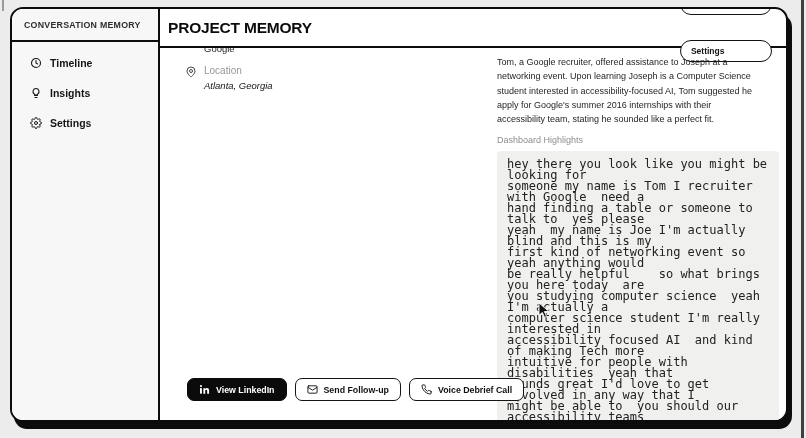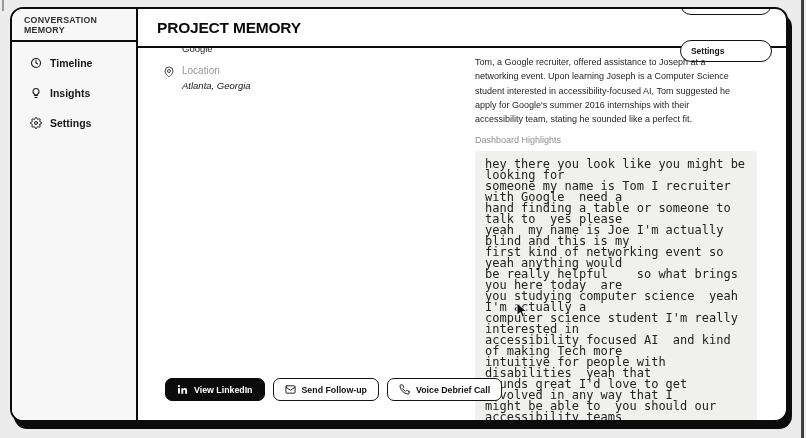--- a/index.html
+++ b/index.html
@@ -10,32 +10,32 @@
   .edge-left-tick { position:absolute; left:2px; top:0; width:2px; height:11px; background:#9a9a9a; }
 
   .window {
     position:absolute; left:10px; top:7px; width:778px; height:415px;
     background:#ffffff; border:2px solid #0c0c0c; border-radius:13px;
     box-shadow:4px 7px 0 0 #0c0c0c;
     display:flex; overflow:hidden;
   }
 
   
-  .sidebar { width:126px; background:#f7f7f8; border-right:2px solid #0c0c0c; display:flex; flex-direction:column; flex-shrink:0; }
+  .sidebar { width:148px; background:#f7f7f8; border-right:2px solid #0c0c0c; display:flex; flex-direction:column; flex-shrink:0; }
   .sidebar-header { height:33px; border-bottom:2px solid #0c0c0c; display:flex; align-items:center; padding:0 12px; }
   .sidebar-header span { font-size:8.8px; font-weight:700; letter-spacing:.25px; color:#2e2e2e; }
   .nav { padding:8px 8px; display:flex; flex-direction:column; gap:4px; }
   .nav-item { display:flex; align-items:center; gap:8px; height:26px; padding:0 10px; border-radius:10px; color:#161616; cursor:pointer; }
   .nav-item svg { width:12px; height:12px; flex-shrink:0; }
   .nav-item .lbl { font-size:10.5px; font-weight:700; }
   .nav-item.active { background:#0b0b0b; color:#ffffff; }
 
   
   .main { flex:1; display:flex; flex-direction:column; min-width:0; }
-  .main-header { height:39px; border-bottom:2px solid #0c0c0c; display:flex; align-items:center; justify-content:space-between; padding:0 14px 0 19px; flex-shrink:0; }
+  .main-header { height:39px; border-bottom:2px solid #0c0c0c; display:flex; align-items:center; justify-content:space-between; padding:0 14px 0 8px; flex-shrink:0; }
   .title { font-size:15.5px; font-weight:900; letter-spacing:-.2px; color:#0b0b0b; }
   .header-actions { display:flex; gap:25px;flex-direction:column; }
   .pill-btn { background:#fff; border:1.5px solid #121212; border-radius:12px; height:22px; padding:0 10px; font-family:inherit; font-size:8.5px; font-weight:700; color:#111; display:flex; align-items:center; cursor:pointer; }
 
   .content { flex:1; position:relative; overflow:hidden; }
 
   
   .left-col { position:absolute; left:25px; top:0; width:290px; }
   .clipped-company { margin-left:19px; margin-top:-5px; font-size:9.5px; color:#262626; }
   .location-row { margin-top:11px; display:flex; gap:7px; }

